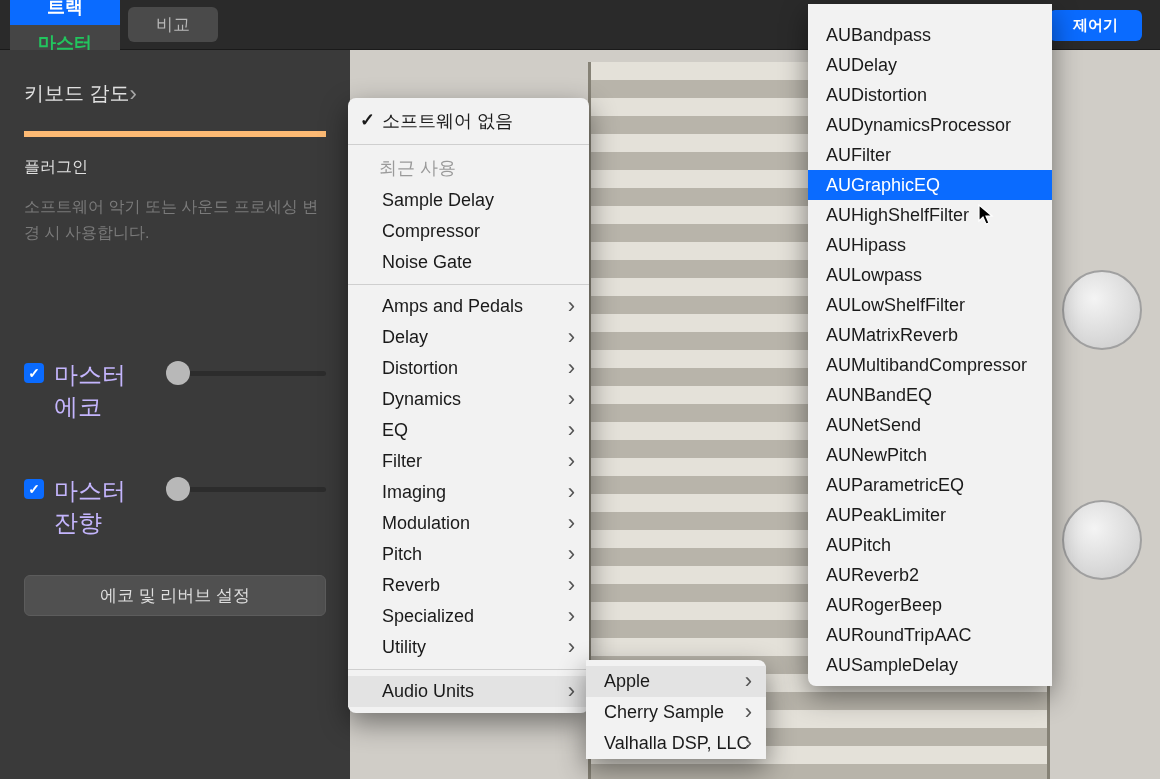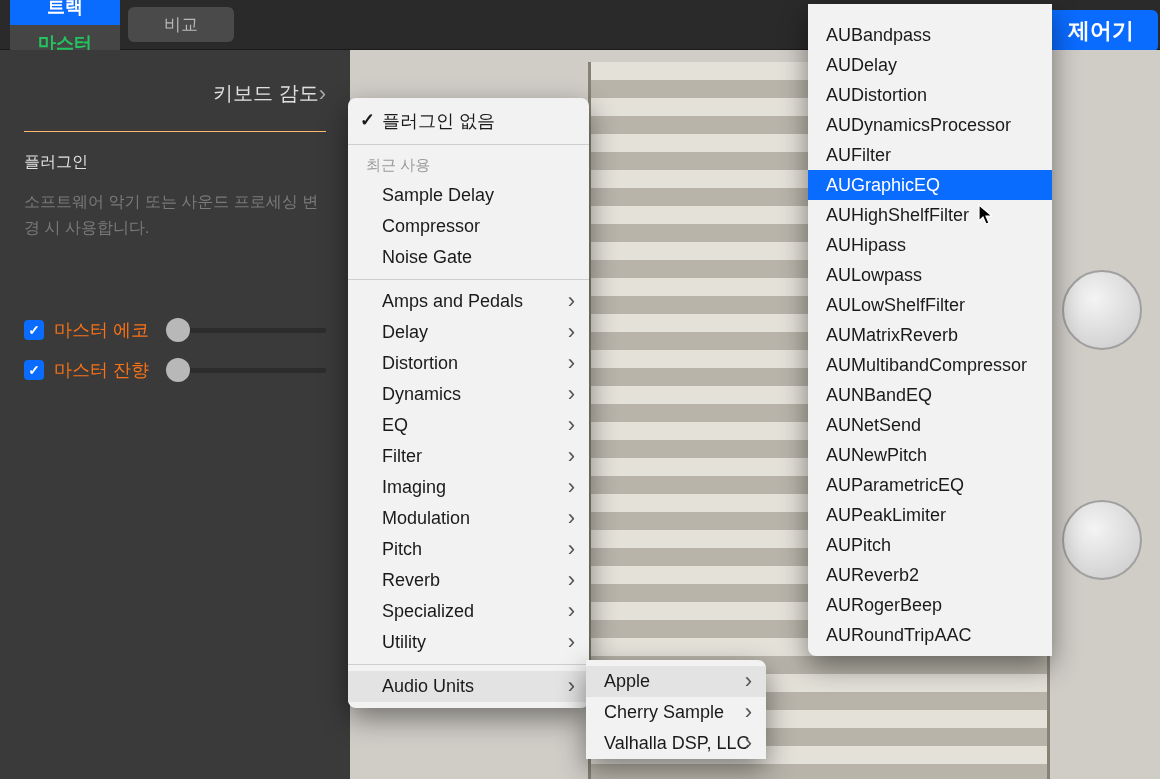--- a/index.html
+++ b/index.html
@@ -40,50 +40,50 @@
     .seg button.active {
       background: #0a6bff;
       color: #fff;
     }
     .btn-compare {
       background: #4a4a4a;
       border: none;
       border-radius: 6px;
       color: #b8b8b8;
       font-size: 17px;
-      padding: 6px 36px;
+      padding: 6px 28px;
       cursor: pointer;
     }
     .btn-control {
       position: absolute;
-      right: 2px;
+      right: 18px;
       top: 10px;
       background: #0a6bff;
       color: #fff;
       border: none;
       border-radius: 6px;
       padding: 6px 24px;
-      font-size: 22px;
+      font-size: 15px;
       font-weight: 600;
     }
     .sidebar {
       position: absolute;
       left: 0; top: 50px; bottom: 0;
       width: 350px;
       background: #3a3a3a;
       padding: 18px 24px;
     }
     .row-kb {
       display: flex;
-      justify-content: flex-end;
+      justify-content: flex-start;
       align-items: center;
       font-size: 20px;
       color: #e0e0e0;
       padding: 12px 0 24px 0;
-      border-bottom: 1px solid #fdba74;
+      border-bottom: 6px solid #fdba74;
     }
     .chevron {
       color: #a8a8a8;
       font-size: 22px;
     }
     .section-title {
       font-size: 16px;
       color: #e0e0e0;
       margin-top: 20px;
     }
@@ -104,21 +104,21 @@
       width: 20px; height: 20px;
       border-radius: 4px;
       background: #0a6bff;
       display: flex;
       align-items: center;
       justify-content: center;
       color: #fff;
       font-size: 14px;
       font-weight: 700;
     }
-    .check-label { font-size: 18px; color: #f97316; flex: 0 0 100px; }
+    .check-label { font-size: 24px; color: #c4b5fd; flex: 0 0 100px; margin-top: 36px; }
     .slider {
       flex: 1;
       height: 5px;
       background: #2c2c2c;
       border-radius: 3px;
       position: relative;
       margin-left: 6px;
     }
     .knob {
       position: absolute;
@@ -195,23 +195,23 @@
       position: absolute;
       left: 12px;
       font-weight: 600;
     }
     .menu .sep {
       height: 1px;
       background: #cfcfcf;
       margin: 6px 0;
     }
     .menu .header {
-      padding: 5px 22px 5px 18px;
+      padding: 5px 22px 5px 31px;
       color: #9a9a9a;
-      font-size: 15px;
+      font-size: 18px;
     }
     .menu .item.hover {
       background: #e3e3e3;
     }
     .menu .item.selected {
       background: #0a6bff;
       color: #fff;
     }
     .menu-1 { left: 348px; top: 98px; width: 241px; }
     .menu-2 { left: 586px; top: 660px; width: 180px; border-radius: 0 8px 0 0; padding-bottom: 0; }
@@ -259,24 +259,25 @@
         </div>
     </div>
     <div class="check-row">
       <div class="checkbox">✓</div>
       <div class="check-label">마스터 잔향</div>
       <div class="slider">
           <div class="knob"></div>
         </div>
     </div>
   </div>
+  <div class="echo-btn">에코 및 리버브 설정</div>
 </div>
 
 <div class="menu menu-1">
-  <div class="item checked">플러그인 없음</div>
+  <div class="item checked">소프트웨어 없음</div>
   <div class="sep"></div>
   <div class="header">최근 사용</div>
   <div class="item">Sample Delay</div>
   <div class="item">Compressor</div>
   <div class="item">Noise Gate</div>
   <div class="sep"></div>
   <div class="item has-sub">Amps and Pedals</div>
   <div class="item has-sub">Delay</div>
   <div class="item has-sub">Distortion</div>
   <div class="item has-sub">Dynamics</div>
@@ -313,17 +314,18 @@
   <div class="item">AUMultibandCompressor</div>
   <div class="item">AUNBandEQ</div>
   <div class="item">AUNetSend</div>
   <div class="item">AUNewPitch</div>
   <div class="item">AUParametricEQ</div>
   <div class="item">AUPeakLimiter</div>
   <div class="item">AUPitch</div>
   <div class="item">AUReverb2</div>
   <div class="item">AURogerBeep</div>
   <div class="item">AURoundTripAAC</div>
+  <div class="item">AUSampleDelay</div>
 </div>
 
 <svg class="cursor" viewBox="0 0 20 24">
   <path d="M1 1 L1 17 L5 13 L8 20 L11 19 L8 12 L14 12 Z" fill="#000" stroke="#fff" stroke-width="1.2"></path>
 </svg>
 
 </body></html>

